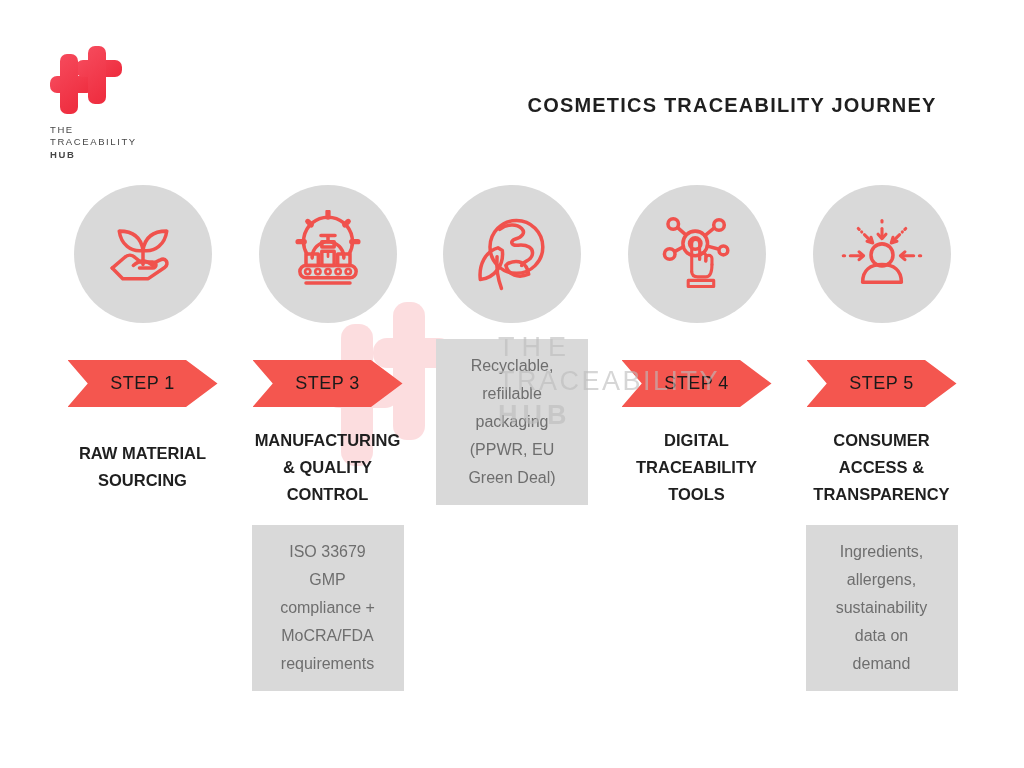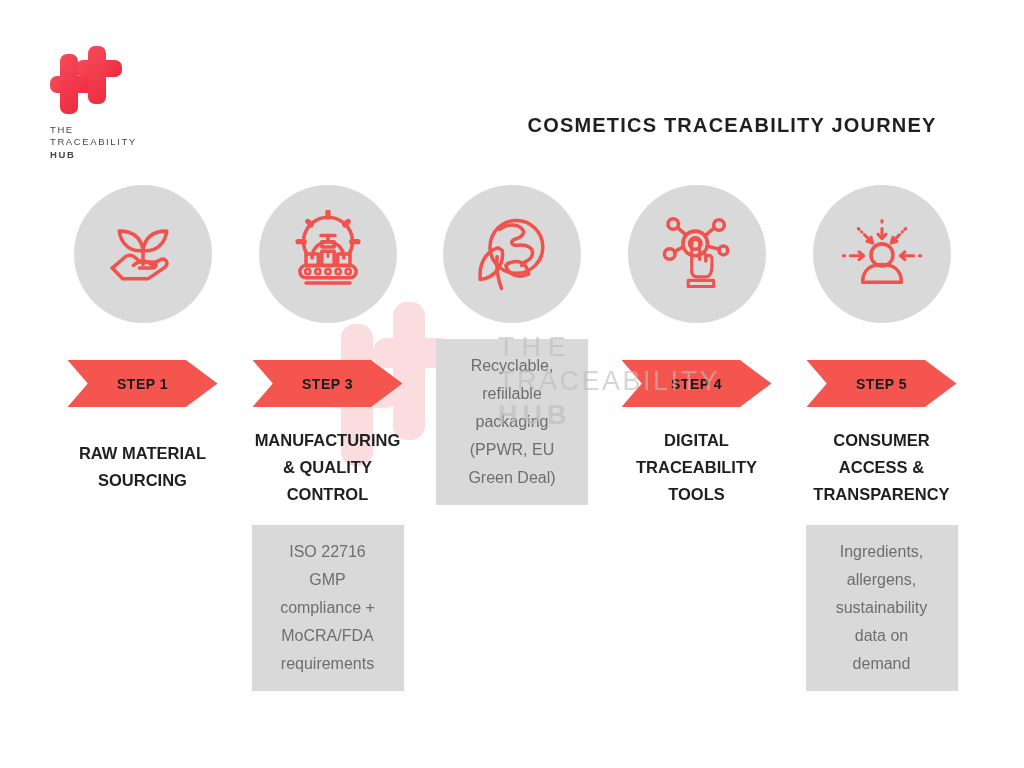--- a/index.html
+++ b/index.html
@@ -21,21 +21,21 @@
   .bar-v2 { left:38px; top:0;    width:18px; height:58px; }
   .bar-h2 { left:26px; top:14px; width:46px; height:17px; }
   .logo-text { margin-top:6px; font-size:9.5px; letter-spacing:1.6px;
     color:#474747; line-height:1.3; }
   .logo-text .hub { font-weight:700; }
 
   
   .title {
     position:absolute; left:500px; top:94px; width:464px; z-index:4;
     text-align:center; font-size:20px; font-weight:700;
-    letter-spacing:1.2px; color:#1F1F1F;margin-top:20px;
+    letter-spacing:1.2px; color:#1F1F1F;
   }
 
   
   .wm-logo { position:absolute; left:325px; top:302px; width:132px; height:172px;
     opacity:.16; z-index:1; pointer-events:none; }
   .wm-logo .wbar { position:absolute; border-radius:14px; background:#F0303F; }
   .wbar-v1 { left:16px; top:22px; width:32px; height:142px; }
   .wbar-h1 { left:0;    top:76px; width:74px; height:30px; }
   .wbar-v2 { left:68px; top:0;    width:32px; height:138px; }
   .wbar-h2 { left:48px; top:36px; width:80px; height:30px; }
@@ -49,21 +49,21 @@
   .row { position:absolute; left:50px; top:185px; width:924px; z-index:2;
     display:flex; justify-content:space-between; }
   .col { width:185px; display:flex; flex-direction:column; align-items:center; }
   .circle { width:138px; height:138px; border-radius:50%; background:#D9D9D9;
     display:flex; align-items:center; justify-content:center; }
   .arrow {
     margin-top:37px; width:150px; height:47px; background:#F4564F;
     clip-path:polygon(0% 0%, 79% 0%, 100% 50%, 79% 100%, 0% 100%, 13.5% 50%);
     display:flex; align-items:center; justify-content:center;
   }
-  .arrow span { font-size:14px; font-weight:700; letter-spacing:.5px; color:#1A1A1A; }
+  .arrow span { font-size:18px; font-weight:400; letter-spacing:.5px; color:#1A1A1A; }
   .heading { margin-top:18px; height:84px; width:185px;
     display:flex; align-items:center; justify-content:center;
     text-align:center; white-space:pre-line;
     font-size:16.5px; font-weight:700; line-height:27px; color:#1F1F1F; }
   .box { margin-top:16px; width:152px; height:166px; background:#D9D9D9;
     display:flex; align-items:center; justify-content:center;
     text-align:center; white-space:pre-line;
     font-size:16px; line-height:28px; color:#6E6E6E; }
   .icon-svg { width:88px; height:88px; }
   .icon-svg * { vector-effect:none; }
@@ -143,21 +143,21 @@
         <circle cx="73" cy="70" r="3" stroke-width="3"></circle>
         <path d="M25 83 H75"></path>
       </svg>
     </div>
     <div class="arrow">
       <span>STEP 3</span>
     </div>
     <div class="heading">MANUFACTURING
 &amp; QUALITY
 CONTROL</div>
-    <div class="box">ISO 22716
+    <div class="box">ISO 33679
 GMP
 compliance +
 MoCRA/FDA
 requirements</div>
   </div>
 
   <div class="col">
     <div class="circle">
       <svg class="icon-svg" viewBox="0 0 100 100" fill="none" stroke="#F0524D" stroke-width="4" stroke-linecap="round" stroke-linejoin="round">
         <circle cx="55" cy="42" r="30"></circle>

